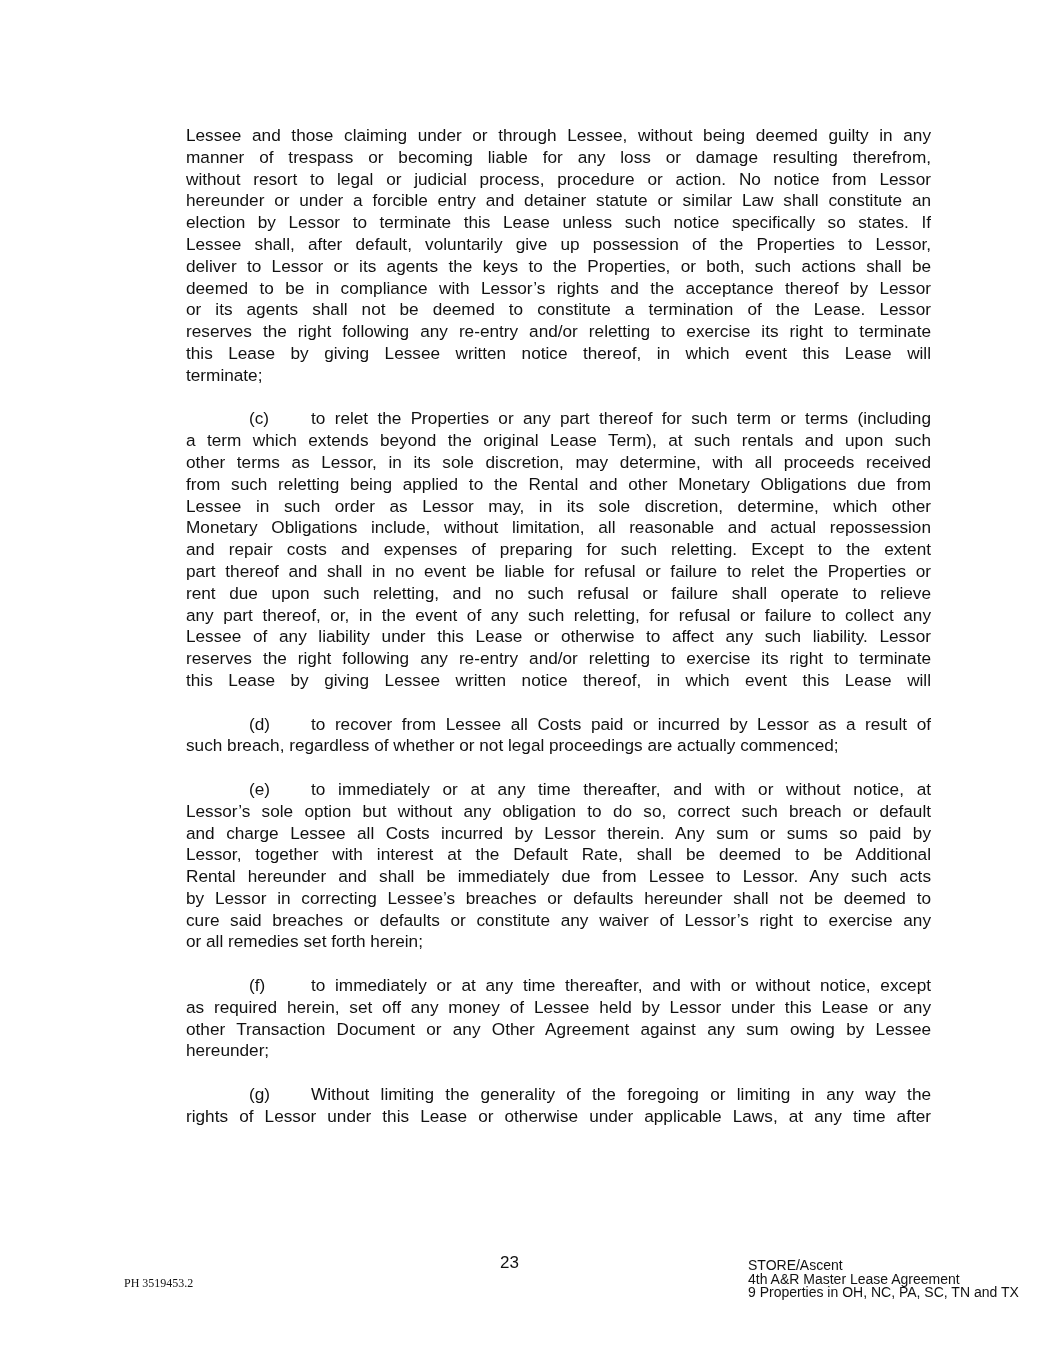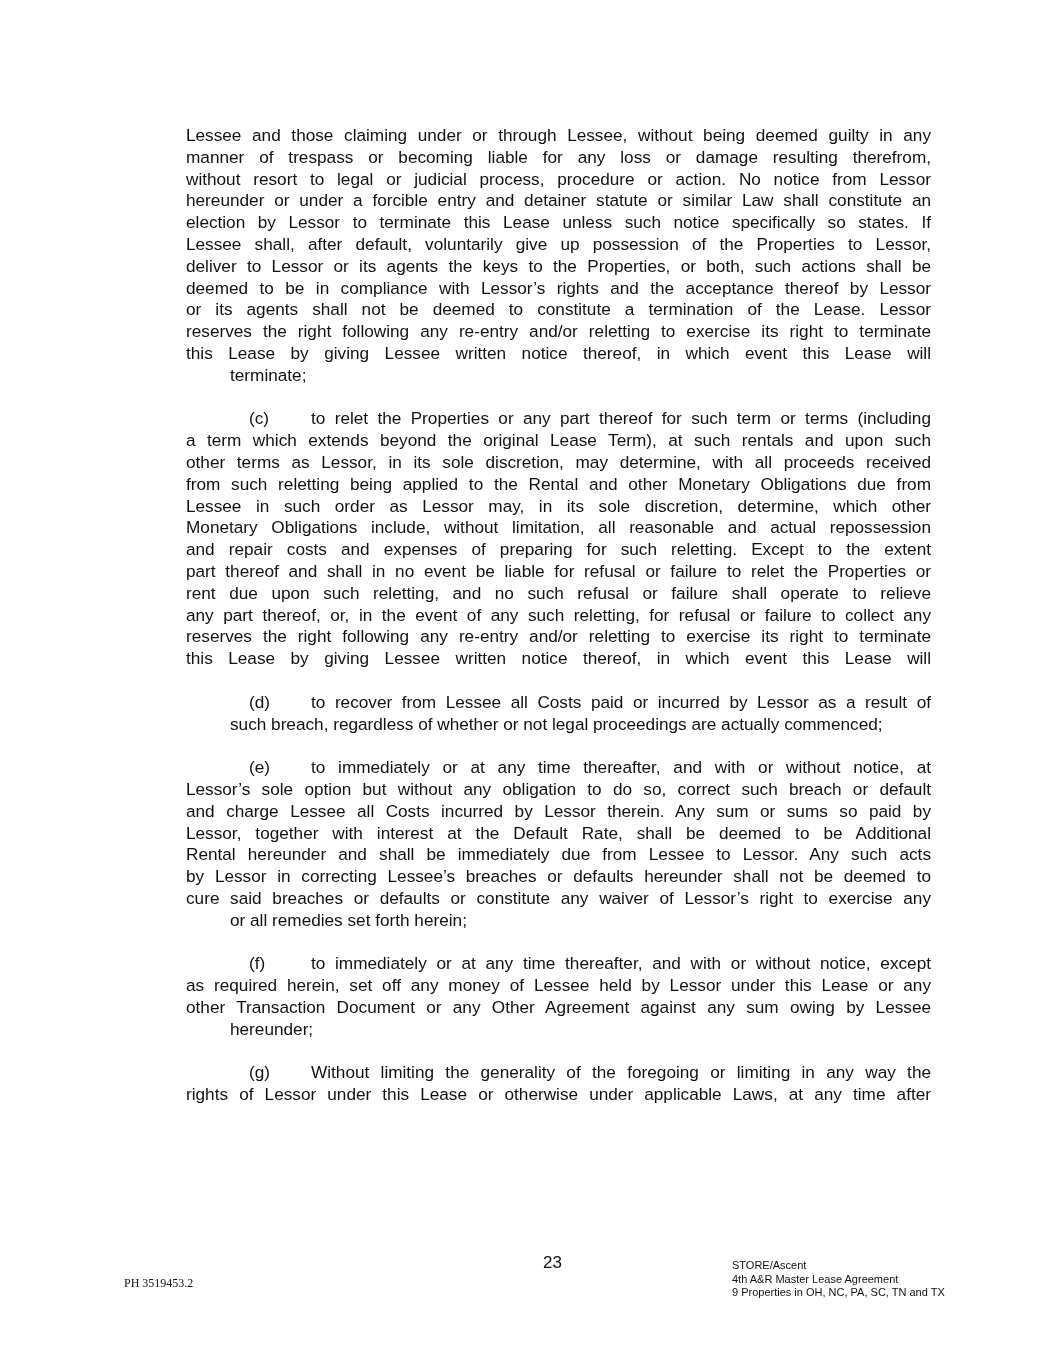--- a/index.html
+++ b/index.html
@@ -7,34 +7,34 @@
   .page { position: absolute; left: 0; top: 0; width: 1055px; height: 1041px; background: #fff; }
   .body-text {
     position: absolute; left: 186px; top: 125px; width: 745px;
     font-family: "Liberation Sans", sans-serif; font-size: 17.2px; color: #111;
   }
   .para { margin: 0 0 21.8px 0; }
   .line {
     display: block; height: 21.8px; line-height: 21.8px; white-space: nowrap;
     text-align: justify; text-align-last: justify; overflow: hidden;
   }
-  .line.last { text-align-last: left; margin-left: 44px; }
+  .line.last { text-align-last: left; }
   .line.first { padding-left: 63px; }
   .marker { display: inline-block; width: 62px; text-align: left; }
   .footer-left {
     position: absolute; left: 124px; top: 1276px;
     font-family: "Liberation Serif", serif; font-size: 12px; color: #111;
   }
   .page-num {
-    position: absolute; left: 543px; top: 1253px;
+    position: absolute; left: 500px; top: 1253px;
     font-family: "Liberation Sans", sans-serif; font-size: 17px; color: #111;
   }
   .footer-right {
-    position: absolute; left: 732px; top: 1259px;
-    font-family: "Liberation Sans", sans-serif; font-size: 11px; line-height: 13.5px; color: #111;
+    position: absolute; left: 748px; top: 1259px;
+    font-family: "Liberation Sans", sans-serif; font-size: 14px; line-height: 13.5px; color: #111;
   }
   .footer-right div { white-space: nowrap; }
 </style>
 </head>
 <body>
 
 <div class="page">
   <div class="body-text" id="body-text">
       <div class="para">
         <span class="line">Lessee and those claiming under or through Lessee, without being deemed guilty in any</span>
@@ -57,20 +57,21 @@
         </span>
         <span class="line">a term which extends beyond the original Lease Term), at such rentals and upon such</span>
         <span class="line">other terms as Lessor, in its sole discretion, may determine, with all proceeds received</span>
         <span class="line">from such reletting being applied to the Rental and other Monetary Obligations due from</span>
         <span class="line">Lessee in such order as Lessor may, in its sole discretion, determine, which other</span>
         <span class="line">Monetary Obligations include, without limitation, all reasonable and actual repossession</span>
         <span class="line">and repair costs and expenses of preparing for such reletting.  Except to the extent</span>
         <span class="line">part thereof and shall in no event be liable for refusal or failure to relet the Properties or</span>
         <span class="line">rent due upon such reletting, and no such refusal or failure shall operate to relieve</span>
         <span class="line">any part thereof, or, in the event of any such reletting, for refusal or failure to collect any</span>
+        <span class="line">Lessee of any liability under this Lease or otherwise to affect any such liability.  Lessor</span>
         <span class="line">reserves the right following any re-entry and/or reletting to exercise its right to terminate</span>
         <span class="line">this Lease by giving Lessee written notice thereof, in which event this Lease will</span>
       </div>
       <div class="para">
         <span class="line first" style="display: flex;">
           <span class="marker">(d)</span>
           <span style="flex: 1 1 0%; text-align: justify; text-align-last: justify;">to recover from Lessee all Costs paid or incurred by Lessor as a result of</span>
         </span>
         <span class="line last">such breach, regardless of whether or not legal proceedings are actually commenced;</span>
       </div>

